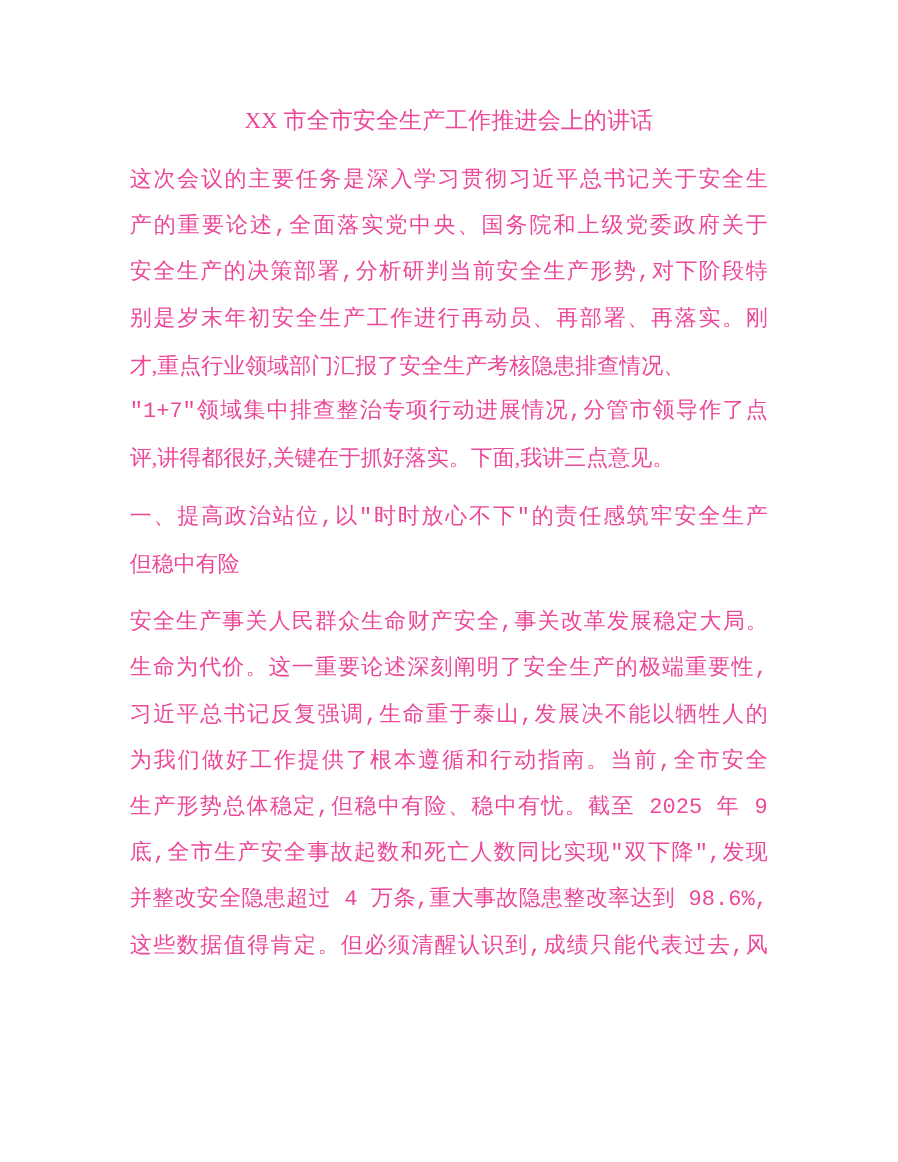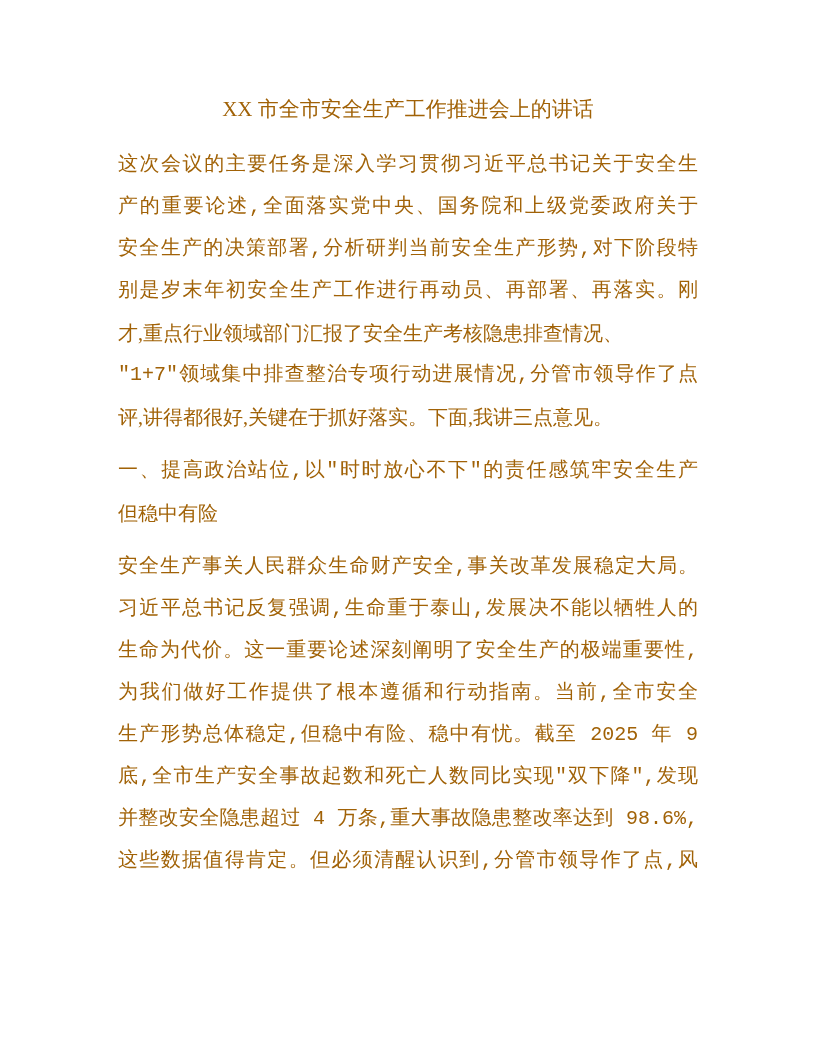--- a/index.html
+++ b/index.html
@@ -8,21 +8,21 @@
     background: #ffffff;
   }
   .page {
     position: relative;
     width: 816px;
     height: 1056px;
     margin: 0 auto;
     box-sizing: border-box;
     padding: 88px 118px 0 118px;
     background: #ffffff;
-    color: #a16207;
+    color: #ec4899;
     font-family: "Liberation Serif", "DejaVu Serif", serif;
     font-size: 20px;
     overflow: hidden;
   }
   .doc-title {
     font-size: 21px;
     font-weight: normal;
     text-align: center;
     line-height: 42px;
     margin: 0 0 14px 0;
@@ -70,22 +70,22 @@
     <div class="line">评,讲得都很好,关键在于抓好落实。下面,我讲三点意见。</div>
   </div>
 
   <div class="para heading">
     <div class="line flush">一、提高政治站位,以"时时放心不下"的责任感筑牢安全生产</div>
     <div class="line">但稳中有险</div>
   </div>
 
   <div class="para">
     <div class="line flush">安全生产事关人民群众生命财产安全,事关改革发展稳定大局。</div>
+    <div class="line flush">生命为代价。这一重要论述深刻阐明了安全生产的极端重要性,</div>
     <div class="line flush">习近平总书记反复强调,生命重于泰山,发展决不能以牺牲人的</div>
-    <div class="line flush">生命为代价。这一重要论述深刻阐明了安全生产的极端重要性,</div>
     <div class="line flush">为我们做好工作提供了根本遵循和行动指南。当前,全市安全</div>
     <div class="line flush">生产形势总体稳定,但稳中有险、稳中有忧。截至 2025 年 9 月</div>
     <div class="line flush">底,全市生产安全事故起数和死亡人数同比实现"双下降",发现</div>
     <div class="line flush">并整改安全隐患超过 4 万条,重大事故隐患整改率达到 98.6%,</div>
-    <div class="line flush">这些数据值得肯定。但必须清醒认识到,分管市领导作了点,风</div>
+    <div class="line flush">这些数据值得肯定。但必须清醒认识到,成绩只能代表过去,风</div>
   </div>
 
 </div>
 
 </body></html>

